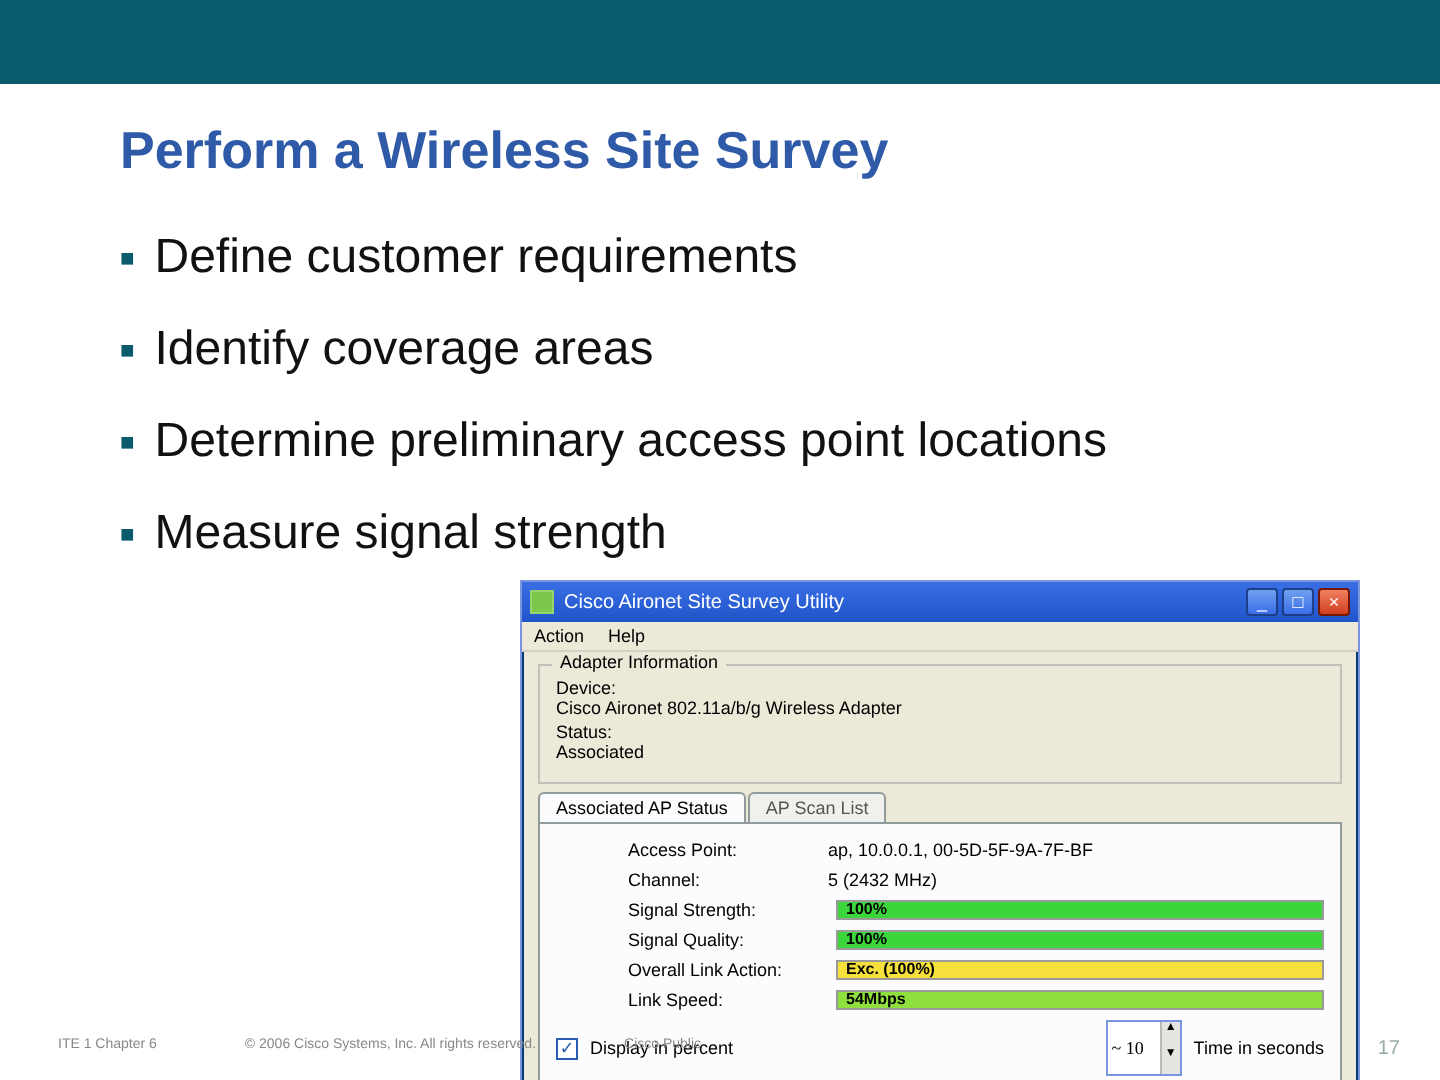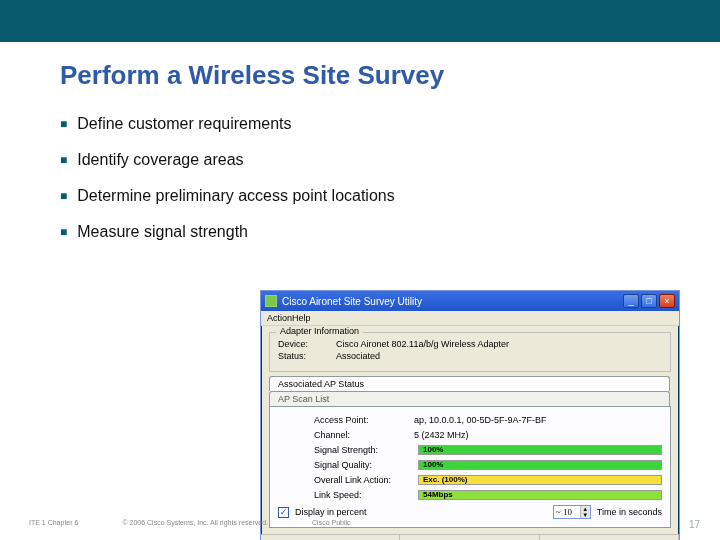--- a/index.html
+++ b/index.html
@@ -22,21 +22,21 @@
   .title {
     color: #2e5aa8;
     font-size: 26px;
     font-weight: bold;
     margin-bottom: 24px;
   }
   .bullets {
     list-style: none;
   }
   .bullets li {
-    font-size: 16px;
+    font-size: 24px;
     color: #111;
     margin-bottom: 18px;
     display: flex;
     align-items: center;
   }
   .bullets li::before {
     content: "■";
     color: #0a5a6e;
     font-size: 12px;
     margin-right: 10px;
@@ -95,42 +95,42 @@
     color: #fff;
     font-size: 9px;
     line-height: 1;
   }
   .titlebar .wbtn.close { background: linear-gradient(#f08060,#d04020); border-color:#7a1500;}
   .menubar {
     background: #ece9d8;
     padding: 2px 6px;
     font-size: 9px;
     display: flex;
+    gap: 12px;
     border-bottom: 1px solid #d4d0c8;
   }
   .panel {
     margin: 6px 8px 4px 8px;
     border: 1px solid #c0c0b8;
     padding: 6px 24px 8px 8px;
     position: relative;
   }
   .panel-title {
     position: absolute;
     top: -7px; left: 6px;
     background: #ece9d8;
     padding: 0 4px;
     font-size: 9px;
   }
-  .kv { display: flex; margin-bottom: 2px; }
+  .kv { display: flex; margin-bottom: 2px; flex-direction: column; }
   .kv .k { width: 58px; }
   .tabs {
     display: flex;
     margin: 0 8px;
     font-size: 9px;
-    flex-direction: column;
   }
   .tab {
     border: 1px solid #919b9c;
     border-bottom: none;
     padding: 2px 8px;
     background: #fcfcfe;
     margin-right: 1px;
     border-radius: 3px 3px 0 0;
   }
   .tab.inactive { background: #f0f0ec; color:#555;}
@@ -173,21 +173,21 @@
     width: 11px; height: 11px;
     border: 1px solid #2a5db0;
     background: #fff;
     display: inline-flex; align-items:center; justify-content:center;
     font-size: 9px; color: #2a5db0;
   }
   .spin {
     display: flex;
     border: 1px solid #7a96df;
     background: #7dd3fc;
-    height: 14px;
+    height: 28px;
   }
   .spin input {
     width: 26px; border: none; font-size: 9px; padding: 0 2px;
     font-family: Tahoma;
   }
   .spin .sbtn {
     width: 10px;
     background: #e4e4e0;
     border-left: 1px solid #bbb;
     font-size: 6px;

